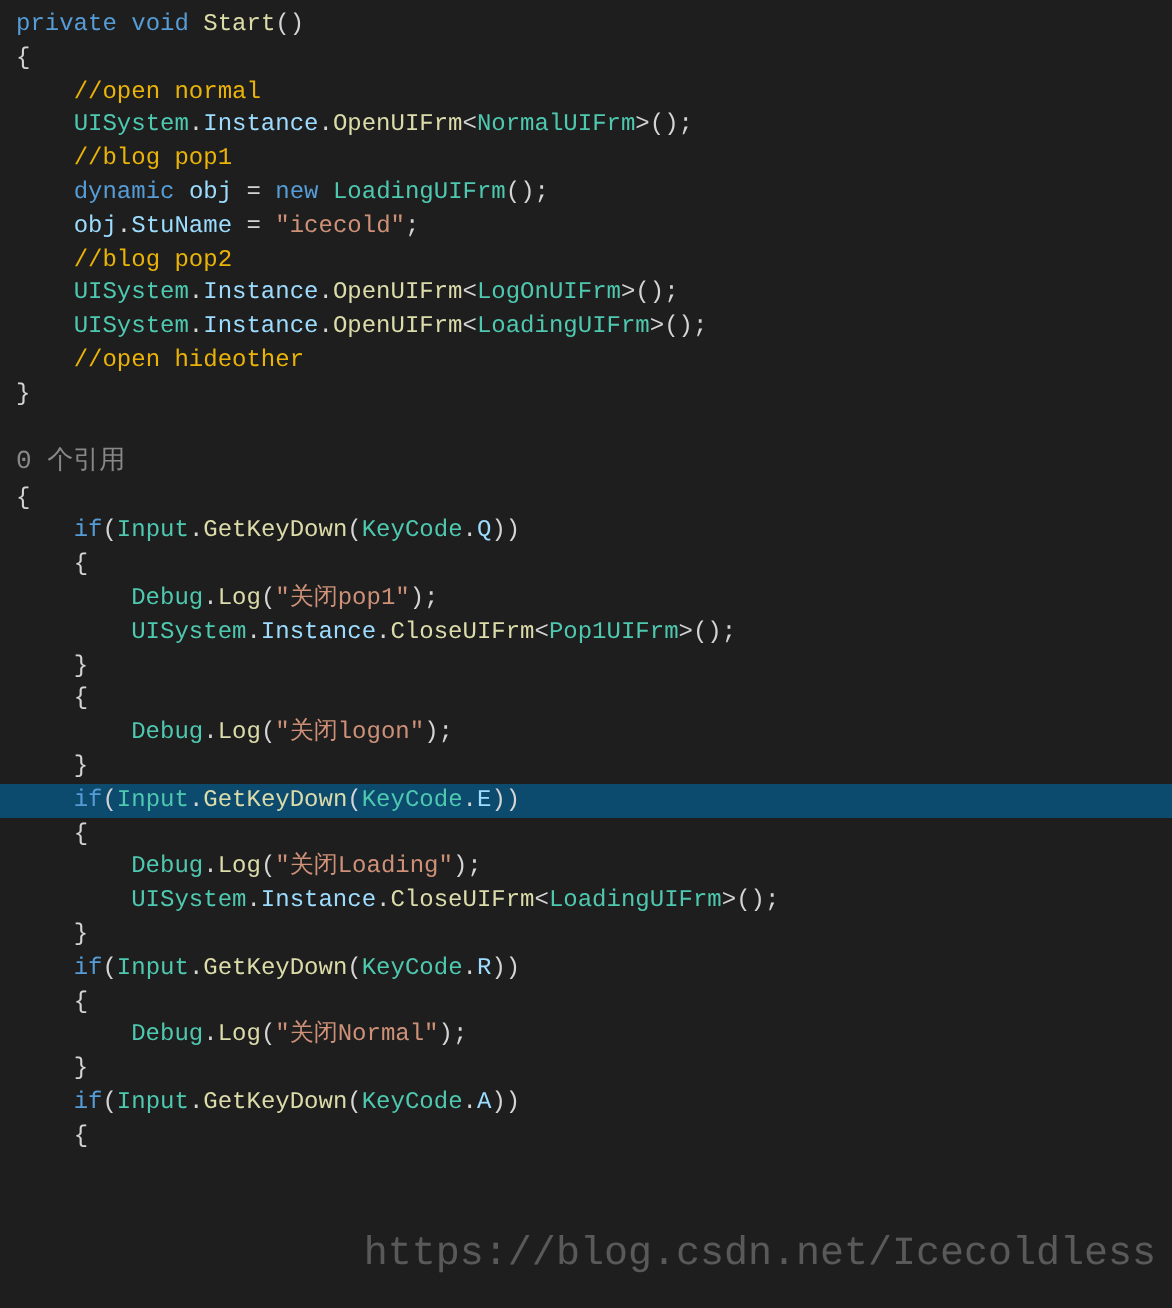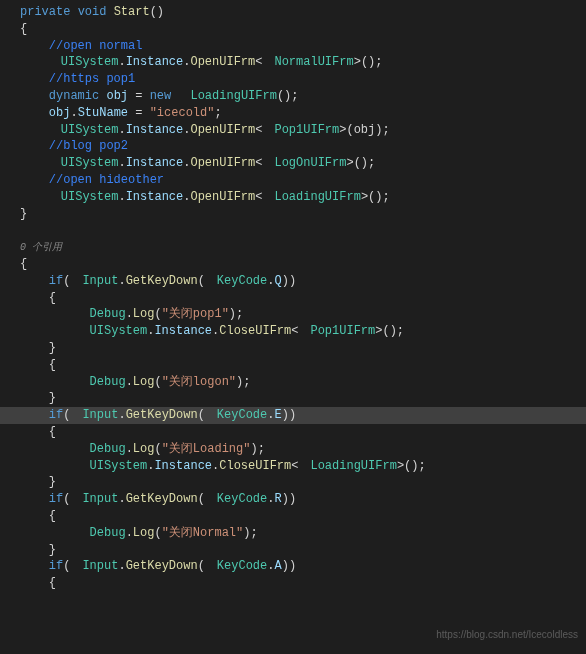--- a/index.html
+++ b/index.html
@@ -8,55 +8,54 @@
       font-family: Consolas, 'Courier New', monospace;
       font-size: 12px;
       line-height: 1.4;
       color: #d4d4d4;
       width: 586px;
       height: 654px;
       overflow: hidden;
       padding: 4px 0;
       position: relative;
     }
-    .line { white-space: pre; padding-left: 20px; }
-    .line.highlight { background: #404040; }
+    .line { white-space: pre; padding-left: 8px; }
+    .line.highlight { background: #0c4a6e; }
     .keyword { color: #569cd6; }
     .method { color: #dcdcaa; }
-    .type { color: #4ec9b0; margin-left: 12px; }
+    .type { color: #4ec9b0; }
     .string { color: #ce9178; }
-    .comment { color: #3b82f6; }
+    .comment { color: #eab308; }
     .prop { color: #9cdcfe; }
     .punct { color: #d4d4d4; }
-    .ref { color: #888; font-size: 10px; font-style: italic; }
+    .ref { color: #888; font-size: 13px; }
     .watermark {
       position: absolute;
       right: 8px;
       bottom: 12px;
       color: rgba(200,200,200,0.35);
-      font-size: 10px;
-      font-family: Liberation Sans, sans-serif;
+      font-size: 20px;
+      font-family: Liberation Mono, monospace;
     }
   </style>
 </head>
 <body>
 
 <div>
 <div class="line"><span class="keyword">private</span> <span class="keyword">void</span> <span class="method">Start</span><span class="punct">()</span></div>
 <div class="line"><span class="punct">{</span></div>
 <div class="line">    <span class="comment">//open normal</span></div>
 <div class="line">    <span class="type">UISystem</span><span class="punct">.</span><span class="prop">Instance</span><span class="punct">.</span><span class="method">OpenUIFrm</span><span class="punct">&lt;</span><span class="type">NormalUIFrm</span><span class="punct">&gt;</span><span class="punct">();</span></div>
-<div class="line">    <span class="comment">//https pop1</span></div>
+<div class="line">    <span class="comment">//blog pop1</span></div>
 <div class="line">    <span class="keyword">dynamic</span> <span class="prop">obj</span><span class="punct"> = </span><span class="keyword">new</span> <span class="type">LoadingUIFrm</span><span class="punct">();</span></div>
 <div class="line">    <span class="prop">obj</span><span class="punct">.</span><span class="prop">StuName</span><span class="punct"> = </span><span class="string">"icecold"</span><span class="punct">;</span></div>
-<div class="line">    <span class="type">UISystem</span><span class="punct">.</span><span class="prop">Instance</span><span class="punct">.</span><span class="method">OpenUIFrm</span><span class="punct">&lt;</span><span class="type">Pop1UIFrm</span><span class="punct">&gt;</span><span class="punct">(obj);</span></div>
 <div class="line">    <span class="comment">//blog pop2</span></div>
 <div class="line">    <span class="type">UISystem</span><span class="punct">.</span><span class="prop">Instance</span><span class="punct">.</span><span class="method">OpenUIFrm</span><span class="punct">&lt;</span><span class="type">LogOnUIFrm</span><span class="punct">&gt;</span><span class="punct">();</span></div>
+<div class="line">    <span class="type">UISystem</span><span class="punct">.</span><span class="prop">Instance</span><span class="punct">.</span><span class="method">OpenUIFrm</span><span class="punct">&lt;</span><span class="type">LoadingUIFrm</span><span class="punct">&gt;</span><span class="punct">();</span></div>
 <div class="line">    <span class="comment">//open hideother</span></div>
-<div class="line">    <span class="type">UISystem</span><span class="punct">.</span><span class="prop">Instance</span><span class="punct">.</span><span class="method">OpenUIFrm</span><span class="punct">&lt;</span><span class="type">LoadingUIFrm</span><span class="punct">&gt;</span><span class="punct">();</span></div>
 <div class="line"><span class="punct">}</span></div>
 <div class="line"> </div>
 <div class="line"><span class="ref">0 个引用</span></div>
 <div class="line"><span class="punct">{</span></div>
 <div class="line">    <span class="keyword">if</span><span class="punct">(</span><span class="type">Input</span><span class="punct">.</span><span class="method">GetKeyDown</span><span class="punct">(</span><span class="type">KeyCode</span><span class="punct">.</span><span class="prop">Q</span><span class="punct">))</span></div>
 <div class="line">    <span class="punct">{</span></div>
 <div class="line">        <span class="type">Debug</span><span class="punct">.</span><span class="method">Log</span><span class="punct">(</span><span class="string">"关闭pop1"</span><span class="punct">);</span></div>
 <div class="line">        <span class="type">UISystem</span><span class="punct">.</span><span class="prop">Instance</span><span class="punct">.</span><span class="method">CloseUIFrm</span><span class="punct">&lt;</span><span class="type">Pop1UIFrm</span><span class="punct">&gt;</span><span class="punct">();</span></div>
 <div class="line">    <span class="punct">}</span></div>
 <div class="line">    <span class="punct">{</span></div>

